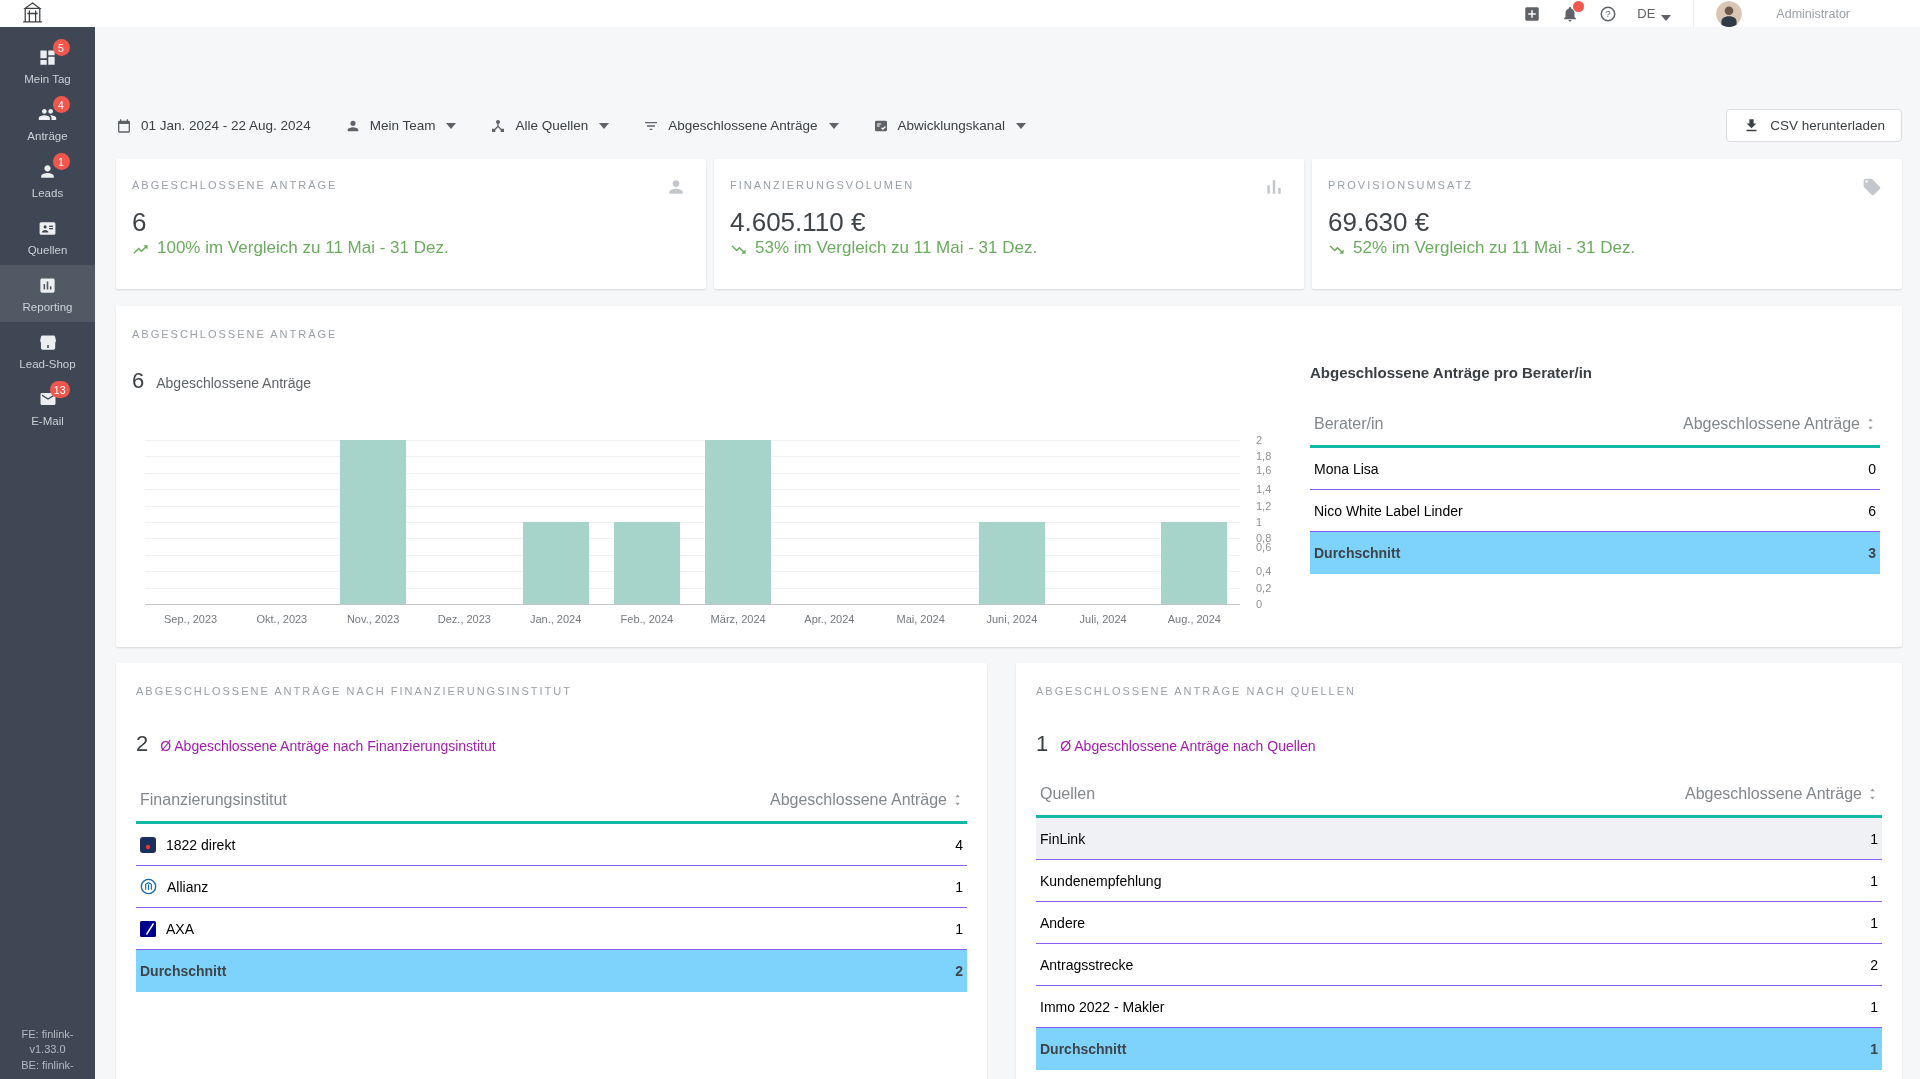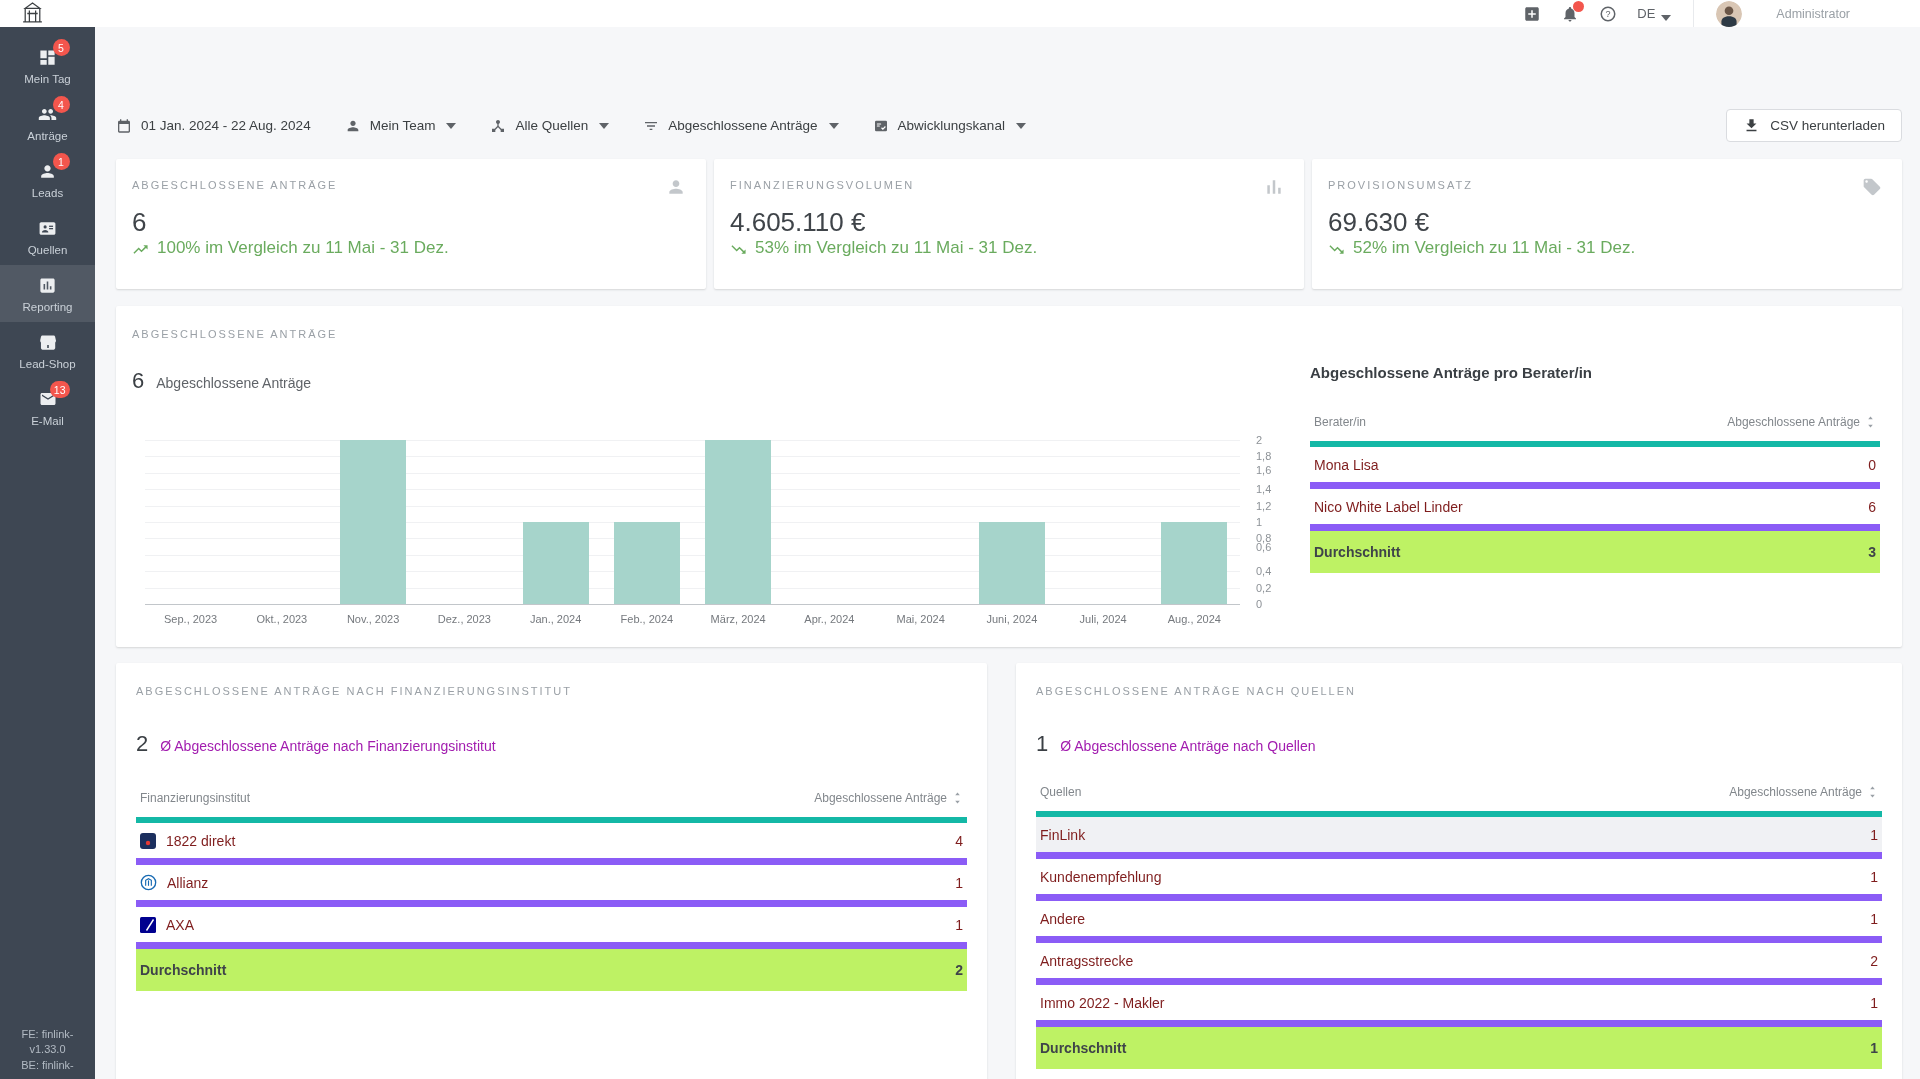--- a/index.html
+++ b/index.html
@@ -66,28 +66,28 @@
   .gridline.base{background:#c2c6ca}
   .bars{position:absolute;inset:0;display:flex}
   .slot{flex:1;position:relative}
   .bar{position:absolute;bottom:0;left:50%;transform:translateX(-50%);width:66px}
   .xlabels{position:absolute;top:100%;margin-top:9px;left:0;right:0;display:flex}
   .xlabel{flex:1;text-align:center;font-size:11px;color:#75797e}
   .yticks{position:absolute;left:100%;margin-left:16px;top:0;height:100%;width:40px}
   .ytick{position:absolute;font-size:11px;color:#8d9297;transform:translateY(-50%)}
 
   
-  .thead{display:flex;justify-content:space-between;align-items:center;padding:10px 4px 12px;border-bottom:6px solid #14b8a6;
-         font-size:12px;color:#82878c}
+  .thead{display:flex;justify-content:space-between;align-items:center;padding:10px 4px 12px;border-bottom:3px solid #14b8a6;
+         font-size:16px;color:#82878c}
   .th-right{display:flex;align-items:center;gap:5px;cursor:pointer}
   .sort-ic{color:#9aa0a6}
   .trow{display:flex;justify-content:space-between;align-items:center;height:42px;padding:0 4px;
-        border-bottom:7px solid #8b5cf6;font-size:14px;color:#7f1d1d;box-sizing:border-box}
+        border-bottom:1px solid #8b5cf6;font-size:14px;color:#000000;box-sizing:border-box}
   .trow .nm{display:flex;align-items:center;gap:10px}
-  .trow.footer{background:#bef264;font-weight:bold;color:#3f4449;border-bottom:none}
+  .trow.footer{background:#7dd3fc;font-weight:bold;color:#3f4449;border-bottom:none}
   .trow.hl{background:#f0f1f4}
 
   .berater{position:absolute;left:1194px;top:58px;width:570px}
   .berater-title{font-size:15px;font-weight:bold;color:#3a3f44}
   .berater .tbl{margin-top:24px}
 
   
   .bottom-row{display:flex;gap:29px;margin-top:16px;align-items:flex-start}
   .b-card{position:relative;padding:22px 20px;box-sizing:border-box;height:430px}
   .inst-card{width:871px}

